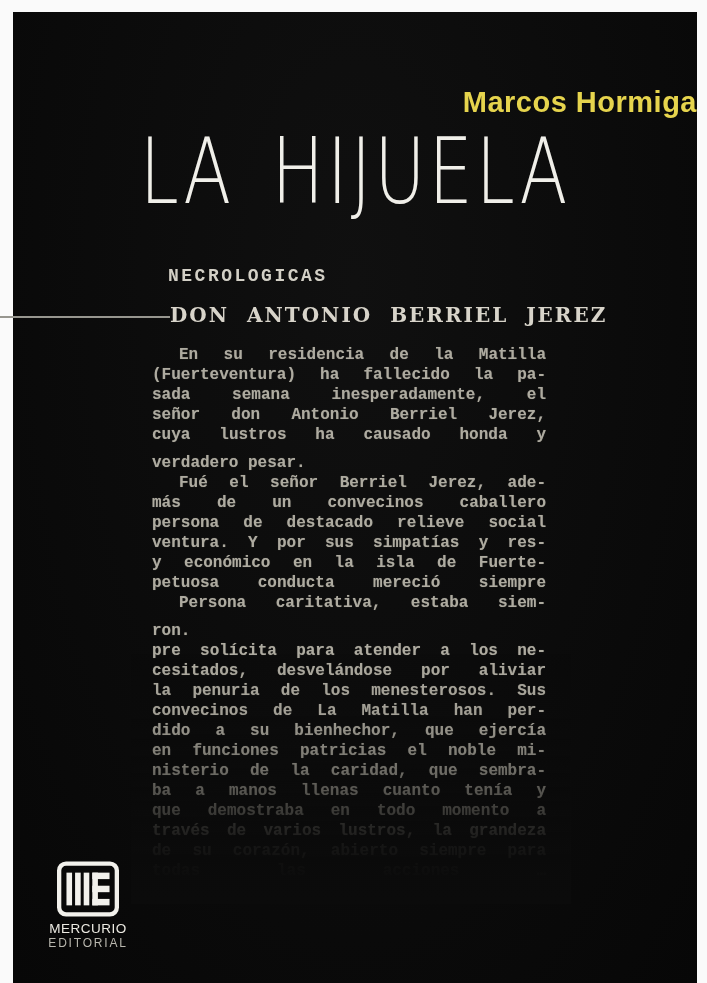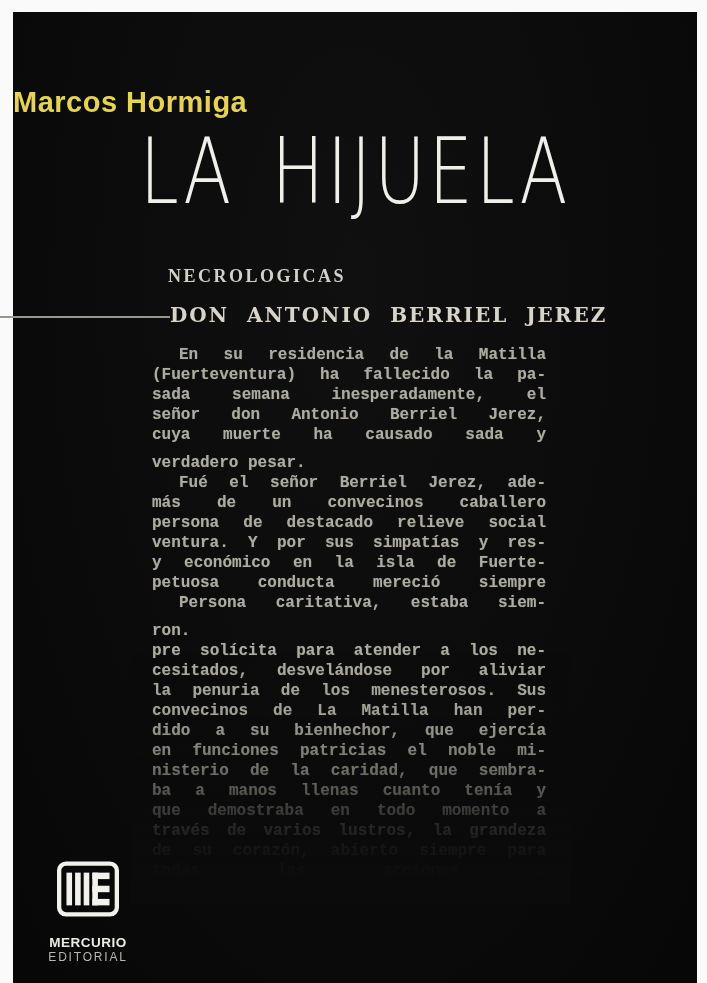--- a/index.html
+++ b/index.html
@@ -11,21 +11,21 @@
     overflow:hidden;
   }
   .cover {
     position:absolute; left:13px; top:12px;
     width:684px; height:971px;
     background:radial-gradient(ellipse at 50% 28%, #101010 0%, #0b0b0b 55%, #070707 100%);
   }
   
   .author {
     position:absolute; top:74px; left:0; width:100%;
-    text-align:left;
+    text-align:right;
     color:#e6d44d;
     font-size:29px; font-weight:bold; letter-spacing:0.5px;
   }
   .title {
     position:absolute; top:106px; left:0; width:100%;
     text-align:center;
     color:#f0efe9;
     font-family:"DejaVu Sans", sans-serif;
     font-weight:200;
     font-size:70px;
@@ -33,21 +33,21 @@
     transform:scaleY(1.3); transform-origin:top center;
     white-space:nowrap;
   }
   
   .clipping {
     position:absolute; left:0; top:0; width:100%; height:100%;
     filter:blur(0.3px);
   }
   .necro {
     position:absolute; left:155px; top:254px;
-    font-family:Liberation Serif, serif;
+    font-family:Liberation Mono, monospace;
     font-size:18px; font-weight:600;
     letter-spacing:2.5px;
     color:#d3d0c6;
   }
   .headline-rule {
     position:absolute; left:-13px; top:304px;
     width:170px; height:2px;
     background:#97968f;
   }
   .obit-headline {
@@ -85,23 +85,23 @@
       rgba(11,11,11,0.97) 88%,
       #0b0b0b 100%);
   }
   
   .publisher {
     position:absolute; left:27px; top:849px; width:96px;
     text-align:center;
   }
   .publisher svg { display:block; margin:0 auto; }
   .pub-name {
-    margin-top:18px;
+    margin-top:4px;
     color:#eceae2;
-    font-size:13.5px; font-weight:bold; letter-spacing:0.5px;
+    font-size:13.5px; font-weight:normal; letter-spacing:0.5px;
   }
   .pub-tag {
     color:#b9b7ae;
     font-size:12px; letter-spacing:1.8px;
   }
 </style>
 </head>
 <body>
 
 <div class="cover">
@@ -115,21 +115,21 @@
 
     <div class="headline-rule"></div>
 
     <div class="obit-headline">DON ANTONIO BERRIEL JEREZ</div>
 
     <div class="body-col">
         <div class="nline indent">En su residencia de la Matilla</div>
         <div class="nline">(Fuerteventura) ha fallecido la pa-</div>
         <div class="nline">sada semana inesperadamente, el</div>
         <div class="nline">señor don Antonio Berriel Jerez,</div>
-        <div class="nline">cuya muerte ha causado sada y</div>
+        <div class="nline">cuya lustros ha causado honda y</div>
         <div class="nline end">verdadero pesar.</div>
         <div class="nline indent">Fué el señor Berriel Jerez, ade-</div>
         <div class="nline">más de un convecinos caballero</div>
         <div class="nline">persona de destacado relieve social</div>
         <div class="nline">ventura. Y por sus simpatías y res-</div>
         <div class="nline">y económico en la isla de Fuerte-</div>
         <div class="nline">petuosa conducta mereció siempre</div>
         <div class="nline indent">Persona caritativa, estaba siem-</div>
         <div class="nline end">ron.</div>
         <div class="nline">pre solícita para atender a los ne-</div>

